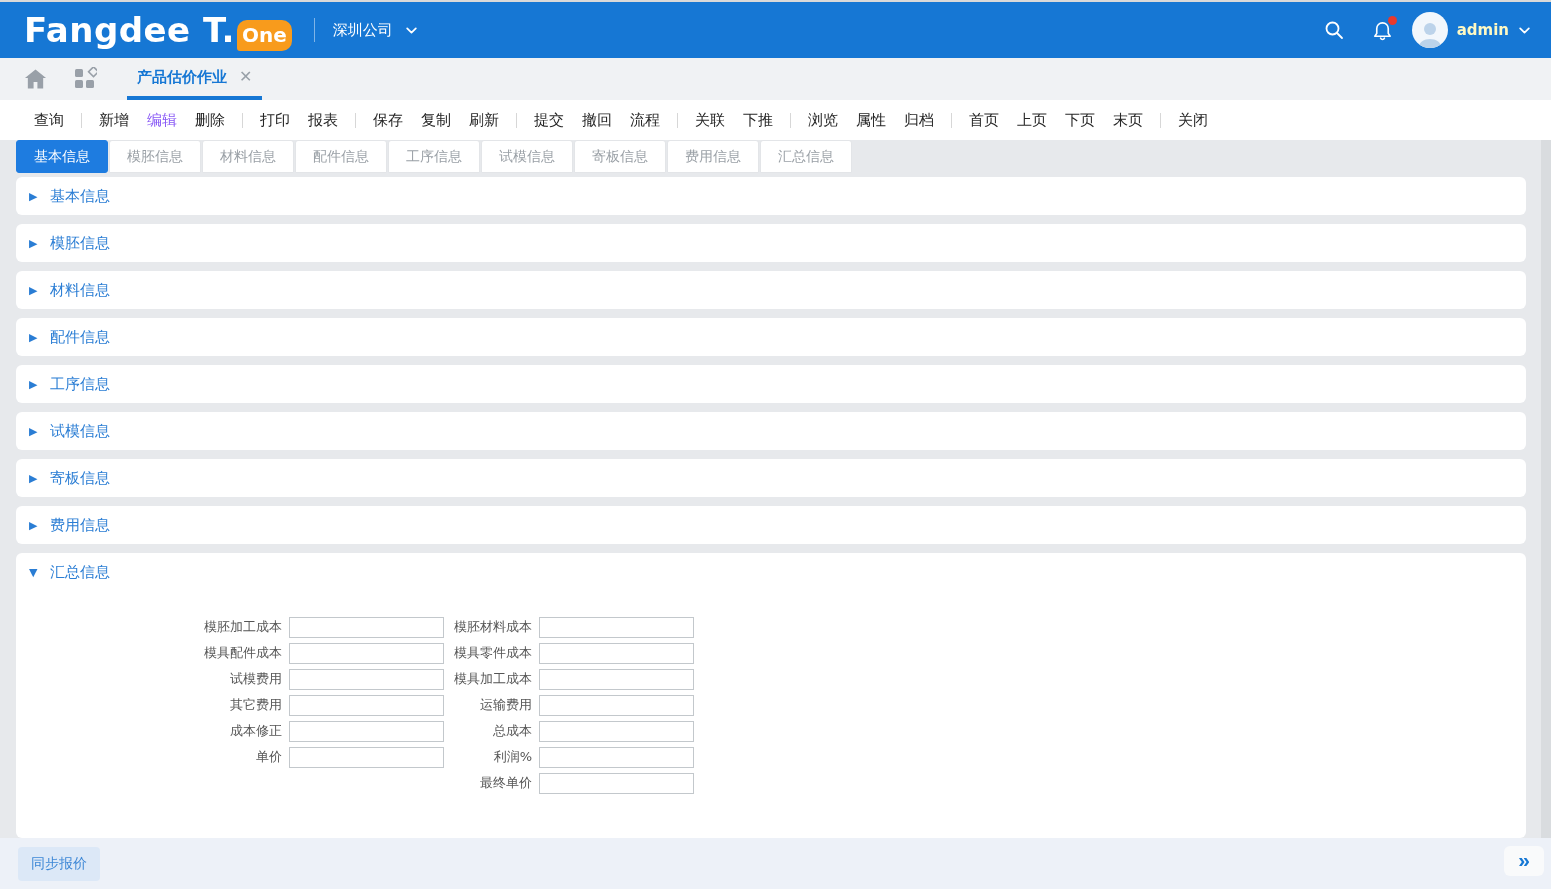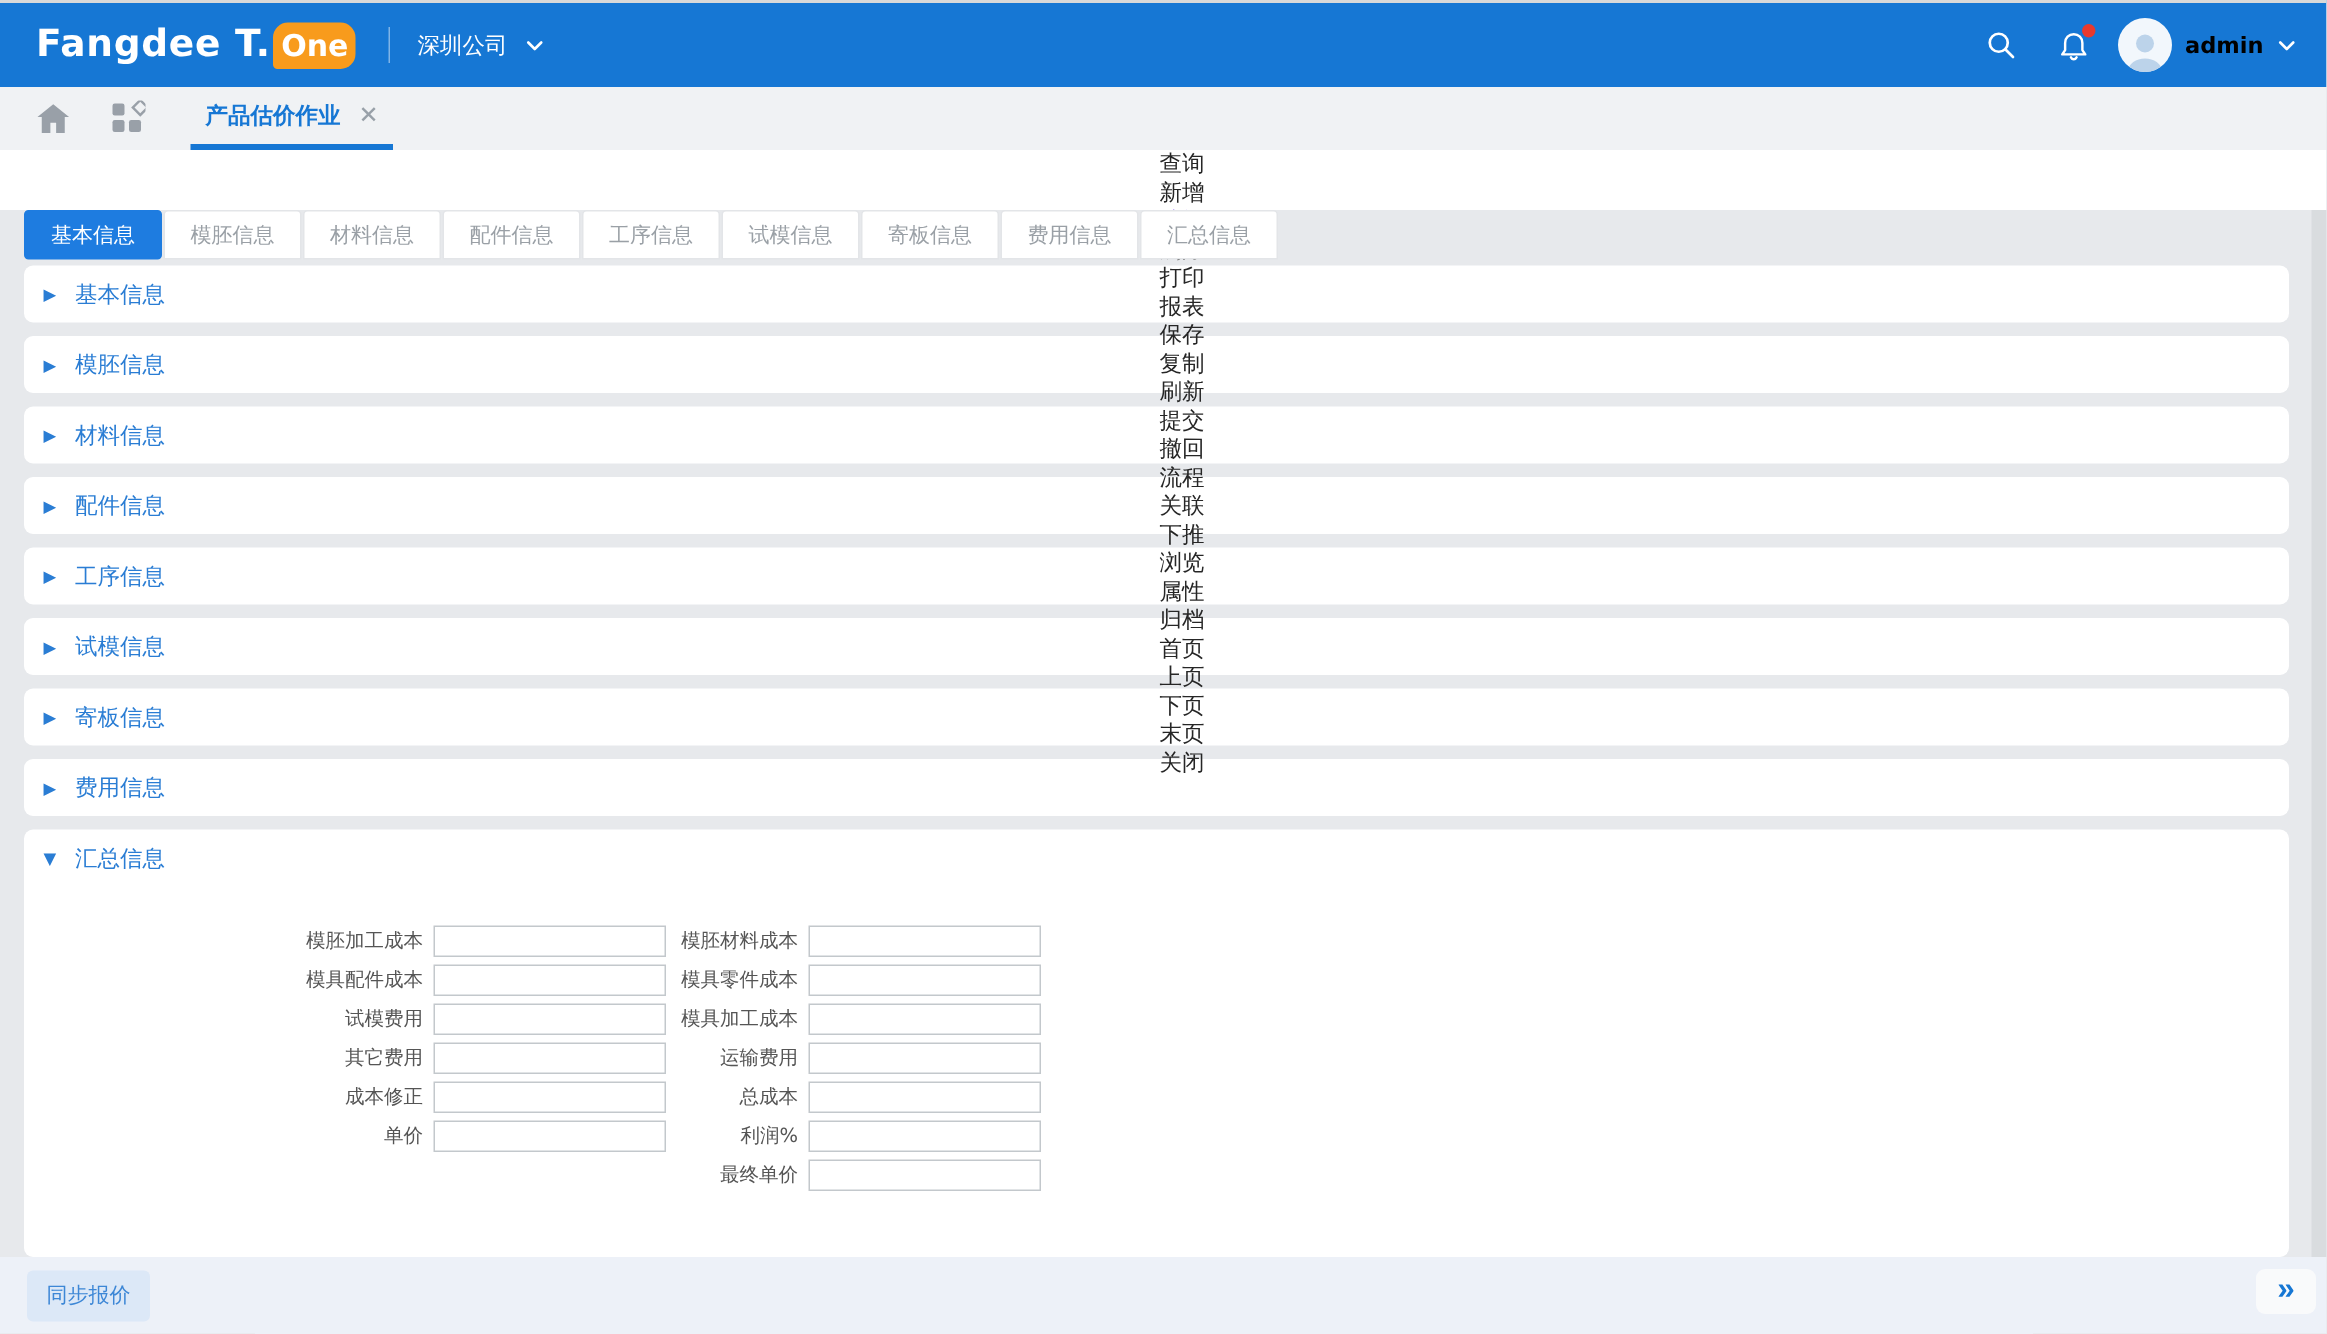--- a/index.html
+++ b/index.html
@@ -8,48 +8,48 @@
     font-family:"DejaVu Sans","Liberation Sans",sans-serif;
     background:#e7e9ec; position:relative; font-size:14px; color:#333;
   }
 
   
   .app-header{
     height:58px; background:#1677d4; border-top:2px solid #d9d9d9;
     display:flex; align-items:center; padding:0 20px 0 24px;
   }
   .brand{ display:flex; align-items:baseline; }
-  .brand-text{ color:#fff; font-size:25px; font-weight:bold; letter-spacing:.5px; }
+  .brand-text{ color:#fff; font-size:34px; font-weight:bold; letter-spacing:.5px; }
   .brand-badge{
     background:#f89b1c; color:#fff; font-weight:bold; font-size:20px;
     padding:3px 5px 4px; border-radius:10px 10px 10px 3px; margin-left:2px;
   }
   .hdr-divider{ width:1px; height:24px; background:rgba(255,255,255,.45); margin:0 18px 0 22px; }
   .company{ display:flex; align-items:center; gap:12px; color:#fff; font-size:15px; cursor:pointer; }
   .hdr-right{ margin-left:auto; display:flex; align-items:center; gap:26px; }
   .icon-btn{ display:flex; align-items:center; cursor:pointer; }
   .bell-wrap{ position:relative; }
   .bell-dot{ position:absolute; top:-3px; right:-3px; width:9px; height:9px; border-radius:50%; background:#e8392d; }
   .avatar{ width:36px; height:36px; border-radius:50%; background:#f2f7fc; overflow:hidden; display:flex; align-items:flex-end; justify-content:center; cursor:pointer; }
   .user-group{ display:flex; align-items:center; gap:9px; cursor:pointer; margin-left:-8px; }
-  .username{ color:#000000; font-size:15px; font-weight:bold; }
+  .username{ color:#fef9c3; font-size:15px; font-weight:bold; }
 
   
   .page-tabs{ height:42px; background:#f0f2f4; display:flex; align-items:stretch; }
   .pt-icon{ align-self:center; margin-left:24px; display:flex; cursor:pointer; }
   .pt-icon + .pt-icon{ margin-left:26px; }
   .page-tab{
     margin-left:30px; display:flex; align-items:center; gap:12px; padding:0 10px;
     border-bottom:4px solid #1677d4; cursor:pointer;
   }
   .page-tab-title{ color:#1677d4; font-weight:bold; font-size:15px;text-align:center; }
   .page-tab-close{ color:#98a0a8; font-size:16px; line-height:1; cursor:pointer; }
 
   
-  .toolbar{ height:40px; background:#fff; display:flex; align-items:center; padding-left:25px;flex-direction:column; }
+  .toolbar{ height:40px; background:#fff; display:flex; align-items:center; padding-left:25px; }
   .tb-item{
     background:none; border:none; font:inherit; font-size:15px; color:#262626;
     margin:0 9px; cursor:pointer; white-space:nowrap;
   }
   .tb-item.disabled{ color:#8b5cf6; cursor:default; }
   .tb-sep{ width:1px; height:15px; background:#d7d7d7; margin:0 8px; }
 
   
   .inner-tabs{ height:36px; background:#e7e9ec; display:flex; align-items:flex-start; padding-left:16px; }
   .itab{

